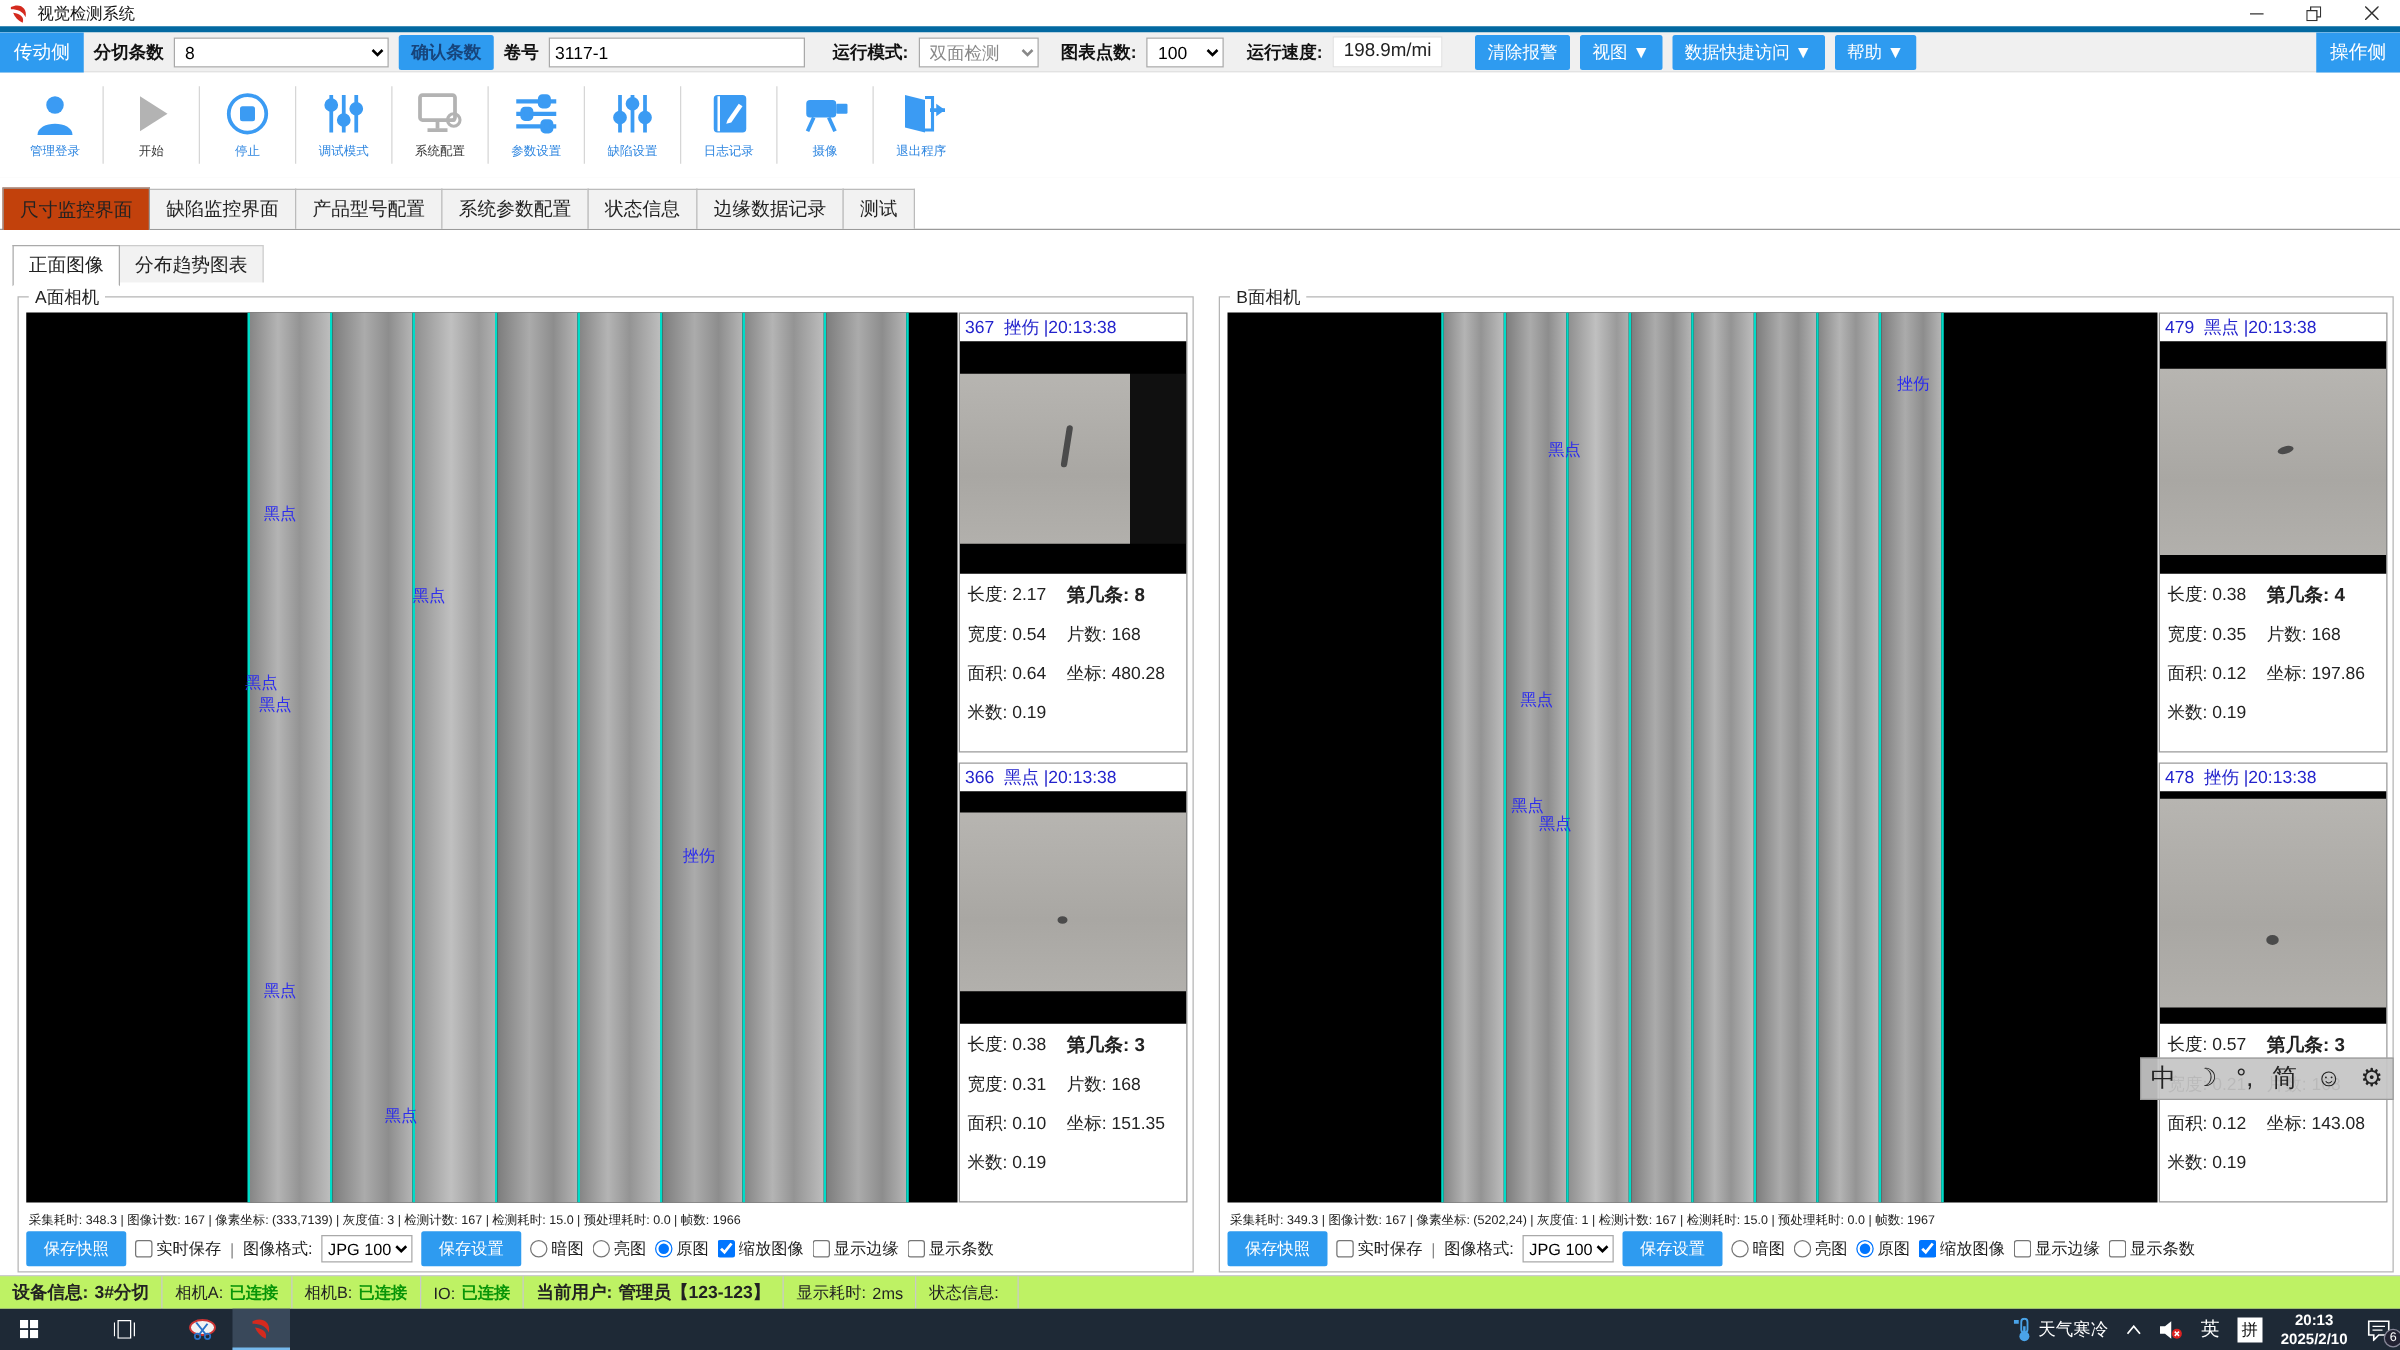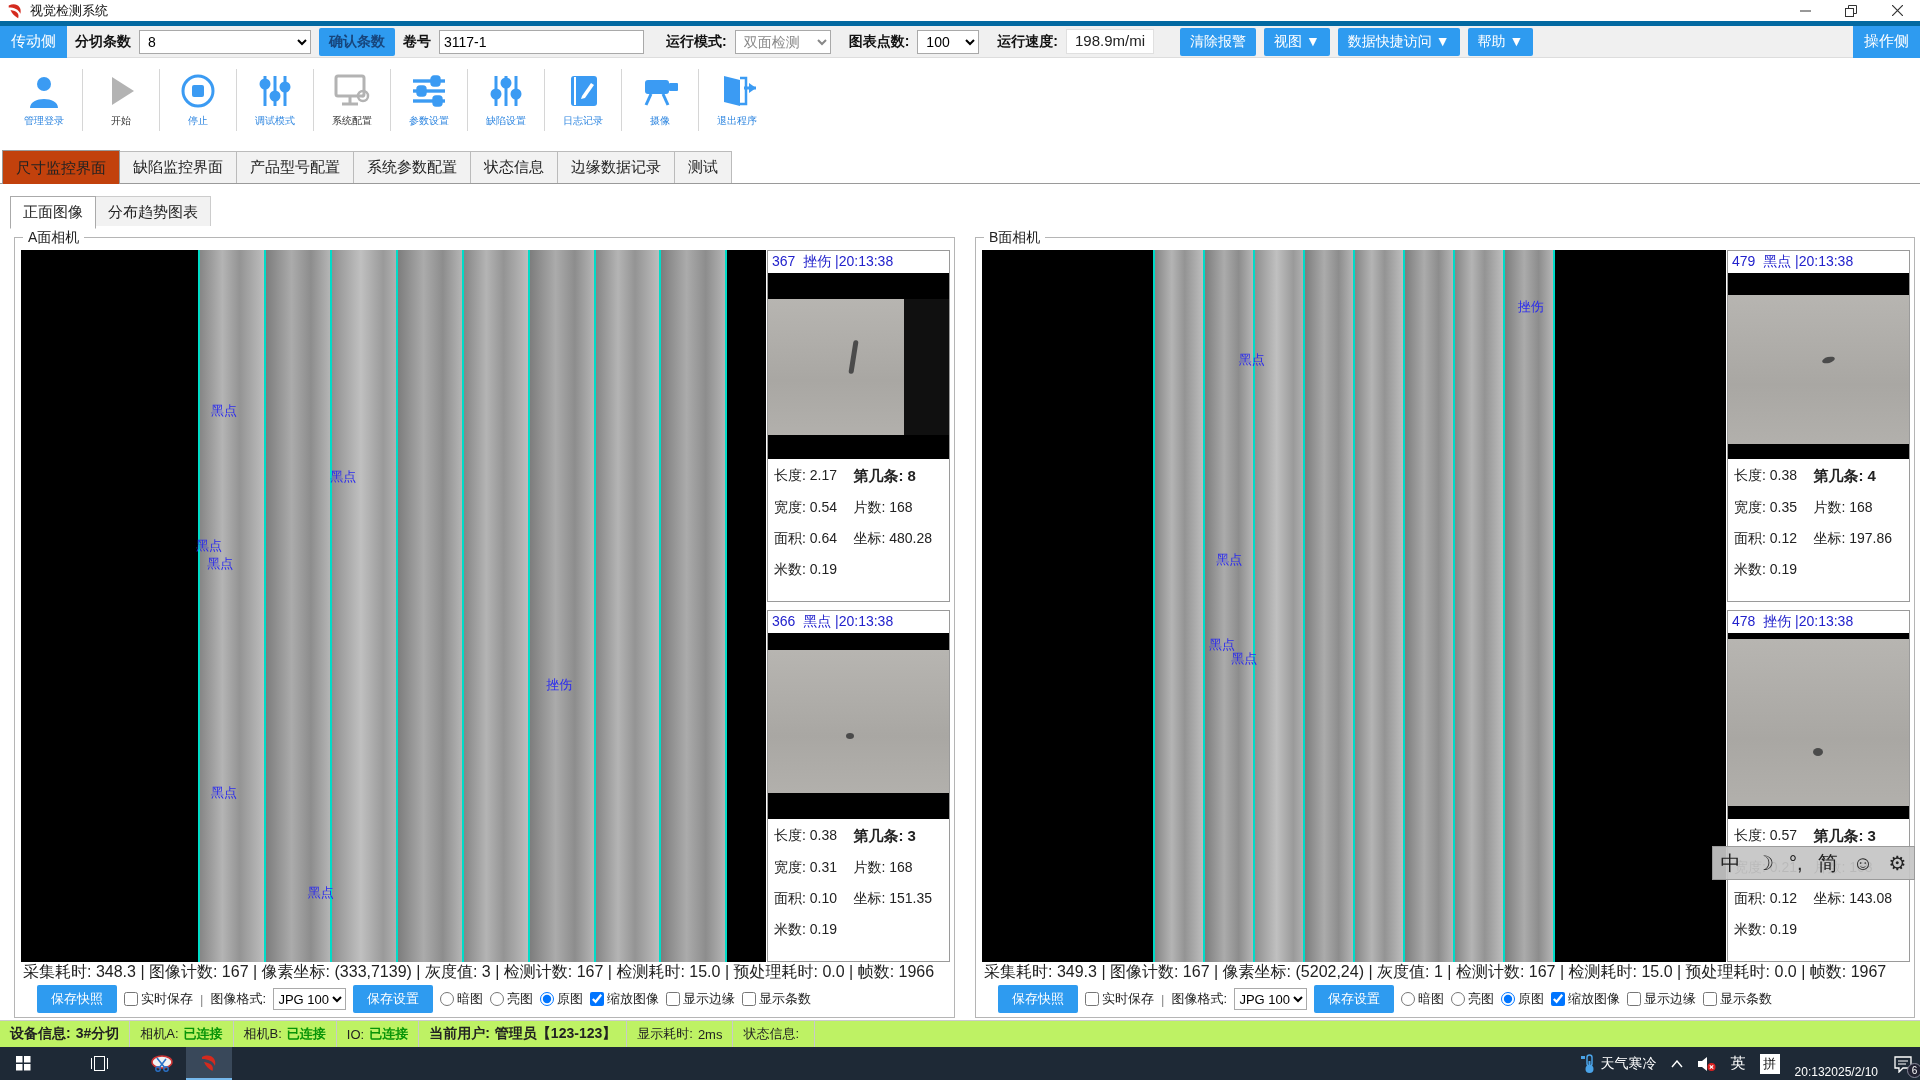--- a/index.html
+++ b/index.html
@@ -64,22 +64,22 @@
   .thumb-dot-a .cfilm { left:0; right:0; top:9%; bottom:14%; }
   .thumb-dot-a .cmark { left:43%; top:54%; width:8px; height:6px; border-radius:50%; }
   .thumb-dot-b1 .cfilm { left:0; right:0; top:12%; bottom:8%; }
   .thumb-dot-b1 .cmark { left:52%; top:45%; width:13px; height:6px; border-radius:50%; transform:rotate(-15deg); }
   .thumb-dot-b2 .cfilm { left:0; right:0; top:3%; bottom:7%; }
   .thumb-dot-b2 .cmark { left:47%; top:62%; width:10px; height:8px; border-radius:50%; }
   .card-stats { display:grid; grid-template-columns:47% 53%; padding:8px 6px 0 6px; row-gap:13px; font-size:14px; color:#222; }
   .cs-cell { white-space:nowrap; }
   .cs-strip { font-weight:bold; font-size:15px; }
 
-  .stats-line { position:absolute; left:8px; bottom:34px; font-size:16px; color:#222; white-space:nowrap; }
-  .ctrl-row { position:absolute; left:22px; bottom:5px; height:26px; display:flex; align-items:center; gap:7px; font-size:13px; white-space:nowrap; }
+  .stats-line { position:absolute; left:8px; bottom:34px; font-size:10px; color:#222; white-space:nowrap; }
+  .ctrl-row { position:absolute; left:6px; bottom:5px; height:26px; display:flex; align-items:center; gap:7px; font-size:13px; white-space:nowrap; }
   .btn-blue.sm { font-size:13px; padding:5px 14px; }
   .ctrl-row label { display:flex; align-items:center; gap:3px; }
   .ctrl-row input[type=checkbox], .ctrl-row input[type=radio] { width:14px; height:14px; }
   .ctrl-row .sep { color:#888; }
   .ctrl-row select { border:1px solid #a9a9a9; background:#fff; height:22px; font-size:13px; font-family:inherit;text-align:right; }
 
   
   .ime-bar { position:absolute; left:1712px; top:846px; width:203px; height:34px; background:rgba(197,197,197,.93); border:1px solid #9a9a9a; display:flex; align-items:center; justify-content:space-around; font-size:20px; color:#222; z-index:30; }
   .ime-item { cursor:pointer; line-height:1; }
 
@@ -91,21 +91,21 @@
 
   
   .taskbar { position:absolute; left:0; top:1047px; width:1920px; height:33px; background:#1e2936; display:flex; align-items:stretch; color:#fff; }
   .tk-btn { width:46px; display:flex; align-items:center; justify-content:center; cursor:pointer; }
   .tk-btn.active-app { background:#39485a; border-bottom:2px solid #76b9ed; }
   .tk-right { margin-left:auto; display:flex; align-items:stretch; }
   .tk-item { display:flex; align-items:center; padding:0 7px; gap:4px; cursor:pointer; }
   .tk-weather-txt { font-size:14px; }
   .tk-lang { font-size:15px; }
   .tk-ime { background:#fff; color:#111; width:20px; height:20px; display:flex; align-items:center; justify-content:center; font-size:13px; }
-  .tk-clock { display:flex; flex-direction:row; align-items:flex-end; justify-content:center; font-size:12px; line-height:15px; padding:0 8px; }
+  .tk-clock { display:flex; flex-direction:column; align-items:center; justify-content:center; font-size:12px; line-height:15px; padding:0 8px;font-weight:bold; }
   .tk-badge { position:relative; }
   .badge-num { position:absolute; right:-2px; bottom:2px; background:#223; border:1px solid #889; color:#fff; width:15px; height:15px; border-radius:50%; font-size:10px; display:flex; align-items:center; justify-content:center; }
   svg { display:block; }
 </style>
 </head>
 <body>
 
 <div class="titlebar">
   <span class="logo">
     <svg viewBox="0 0 20 20" width="18" height="18">

